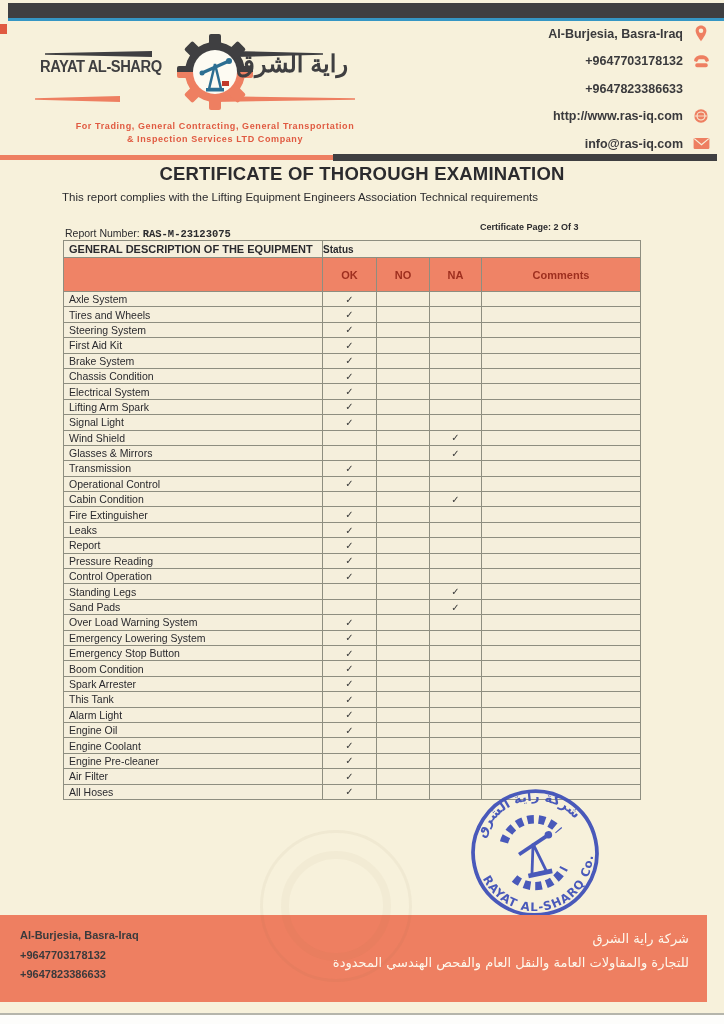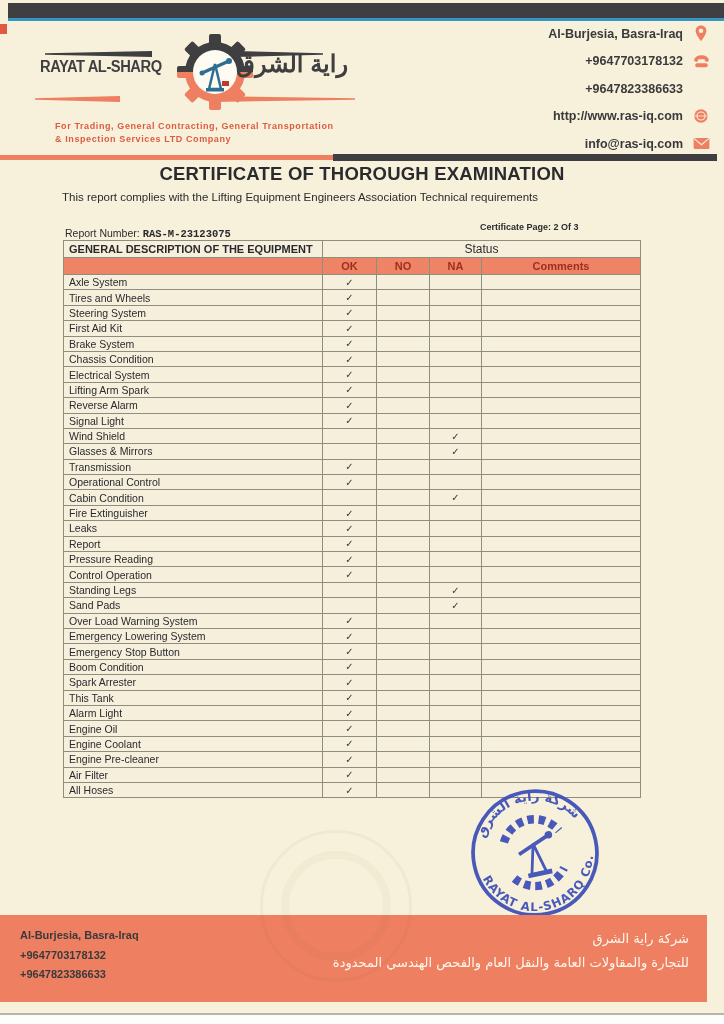--- a/index.html
+++ b/index.html
@@ -13,43 +13,43 @@
 
   
   .logo-gear { position:absolute; left:163px; top:26px; width:104px; height:100px; }
   .brand-en { position:absolute; left:40px; top:58px; width:128px; font-size:16px; font-weight:bold; color:#3F3F41; letter-spacing:-0.5px; transform:scaleX(0.92); transform-origin:left; white-space:nowrap; }
   .brand-ar { position:absolute; left:228px; top:50px; width:120px; font-size:24px; font-weight:bold; color:#3F3F41; font-family:Liberation Sans, sans-serif; direction:rtl; white-space:nowrap; }
   .swoosh { position:absolute; height:6px; }
   .swoosh-dark-left  { left:45px;  top:51px; width:107px; background:#3F3F41; clip-path:polygon(0 38%, 100% 0, 100% 100%, 0 62%); }
   .swoosh-dark-right { left:233px; top:51px; width:90px;  background:#3F3F41; clip-path:polygon(0 0, 100% 38%, 100% 62%, 0 100%); }
   .swoosh-orange-left  { left:35px;  top:96px; width:85px;  background:#EE7F61; clip-path:polygon(0 38%, 100% 0, 100% 100%, 0 62%); }
   .swoosh-orange-right { left:213px; top:96px; width:142px; background:#EE7F61; clip-path:polygon(0 0, 100% 38%, 100% 62%, 0 100%); }
-  .tagline { position:absolute; left:55px; top:120px; width:320px; text-align:left; font-size:9px; font-weight:bold; color:#E05A41; letter-spacing:0.6px; line-height:13px; }
+  .tagline { position:absolute; left:55px; top:120px; width:320px; text-align:center; font-size:9px; font-weight:bold; color:#E05A41; letter-spacing:0.6px; line-height:13px; }
 
   
   .contacts { position:absolute; right:14px; top:24px; display:flex; flex-direction:column; gap:8.5px; }
   .contact-row { display:flex; justify-content:flex-end; align-items:center; height:19px; }
   .contact-text { font-size:12.5px; font-weight:bold; color:#3A3A3C; }
   .contact-icon-slot { width:18px; height:18px; margin-left:9px; display:flex; align-items:center; justify-content:center; }
 
   
   .divider-salmon { position:absolute; left:0; top:155px; width:333px; height:5px; background:#EE7F61; }
   .divider-dark   { position:absolute; left:333px; top:154px; width:384px; height:7px; background:#3F3F41; }
   .doc-title { position:absolute; left:0; top:163px; width:724px; text-align:center; font-size:18.5px; font-weight:bold; color:#2B2B2E; letter-spacing:0.2px; }
   .doc-subtitle { position:absolute; left:0; top:191px; width:600px; text-align:center; font-size:11.5px; color:#2B2B2E; }
   .report-line { position:absolute; left:65px; top:227px; font-size:10.5px; color:#2B2B2E; }
   .report-line b { font-weight:bold;font-family:Liberation Mono, monospace; }
   .cert-page { position:absolute; left:480px; top:222px; width:180px; text-align:left; font-size:9px; font-weight:bold; color:#2B2B2E; }
 
   
   .eq-table { position:absolute; left:63px; top:240px; width:577px; border-collapse:collapse; table-layout:fixed; border:1.5px solid #5A5A52; }
   .eq-table td, .eq-table th { border:1px solid #8E8E80; background:#F5EFDC; overflow:hidden; white-space:nowrap; }
   .th-desc   { height:17px; font-size:11px; font-weight:bold; color:#2A2A2E; text-align:left; padding-left:5px; }
-  .th-status { font-size:12px; font-weight:normal; color:#2A2A2E; text-align:center; }
-  .th-sub    { height:17px; background:#EF8366 !important; color:#9E2F1F; font-size:11px; font-weight:bold; text-align:center; }
+  .th-status { font-size:10px; font-weight:bold; color:#2A2A2E; text-align:left; }
+  .th-sub    { height:34px; background:#EF8366 !important; color:#9E2F1F; font-size:11px; font-weight:bold; text-align:center; }
   .td-label   { height:15.4px; font-size:10.5px; font-weight:normal; color:#2A2A2E; padding-left:5px; }
   .td-check   { text-align:center; font-size:10px; color:#3A3A3A; font-family:"DejaVu Sans", sans-serif; }
   .td-comment { }
 
   
   .stamp { position:absolute; left:460px; top:778px; width:150px; height:150px; transform:rotate(-12deg); opacity:0.92; }
 
   
   .watermark { position:absolute; left:260px; top:830px; width:152px; height:152px; border:3px solid rgba(120,90,60,0.05); border-radius:50%; z-index:6; }
   .watermark-inner { position:absolute; left:18px; top:18px; width:110px; height:110px; border:8px solid rgba(120,90,60,0.04); border-radius:50%; }
@@ -238,27 +238,20 @@
           <td class="td-comment"></td>
         </tr>
         <tr>
           <td class="td-label">Lifting Arm Spark</td>
           <td class="td-check">✓</td>
           <td class="td-check"></td>
           <td class="td-check"></td>
           <td class="td-comment"></td>
         </tr>
         <tr>
-          <td class="td-label">Reverse Alarm</td>
-          <td class="td-check">✓</td>
-          <td class="td-check"></td>
-          <td class="td-check"></td>
-          <td class="td-comment"></td>
-        </tr>
-        <tr>
           <td class="td-label">Signal Light</td>
           <td class="td-check">✓</td>
           <td class="td-check"></td>
           <td class="td-check"></td>
           <td class="td-comment"></td>
         </tr>
         <tr>
           <td class="td-label">Wind Shield</td>
           <td class="td-check"></td>
           <td class="td-check"></td>

